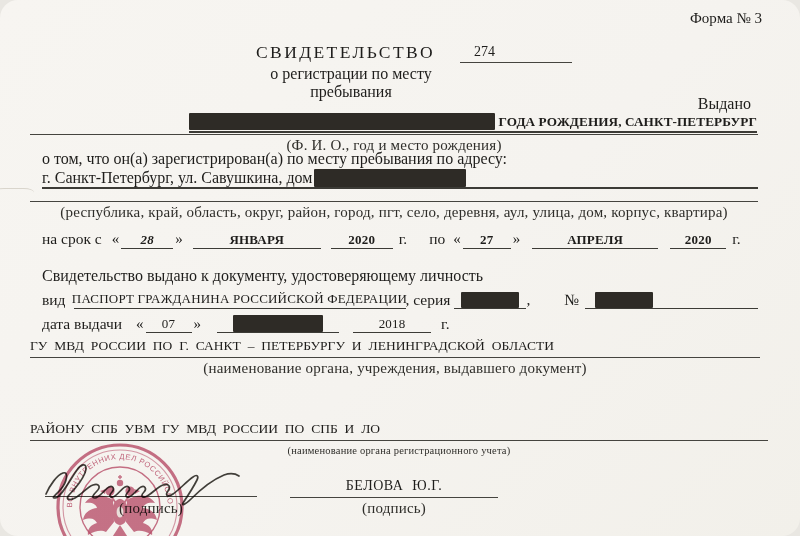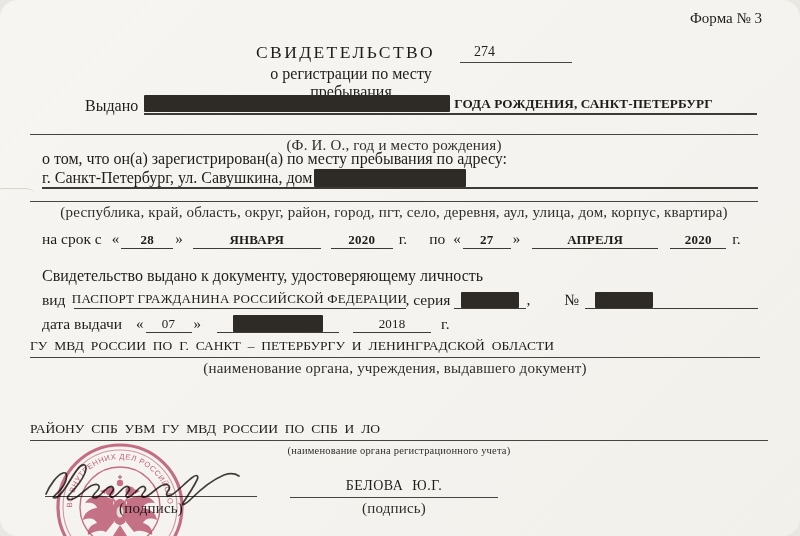--- a/index.html
+++ b/index.html
@@ -32,42 +32,42 @@
 <div class="page">
 
   <div class="abs artifact" style="left:-6px;top:188px;width:40px;height:8px;"></div>
 
   <div class="abs" style="right:38px;top:10px;font-size:15px;">Форма № 3</div>
 
   <div class="abs" style="left:256px;top:42px;font-size:17.5px;letter-spacing:2.4px;">СВИДЕТЕЛЬСТВО</div>
   <div class="abs hline" style="left:460px;top:44px;width:112px;height:19px;font-size:14px;padding-left:14px;box-sizing:border-box;">274</div>
   <div class="abs" style="left:240px;top:65px;width:222px;text-align:center;font-size:16px;">о регистрации по месту пребывания</div>
 
-  <div class="abs row" style="left:85px;top:95px;width:672px;">
+  <div class="abs row" style="left:85px;top:95px;width:672px;flex-direction:column;">
     <span class="body16" style="margin-right:6px;">Выдано</span>
     <span class="row hline2" style="flex:1;padding-bottom:1px;">
       <span class="redact" style="width:306px;height:17px;"></span>
       <span class="bold" style="font-size:13.2px;margin-left:4px;letter-spacing:.1px;white-space:nowrap;">ГОДА РОЖДЕНИЯ, САНКТ-ПЕТЕРБУРГ</span>
     </span>
   </div>
   <div class="abs hline" style="left:30px;top:121px;width:728px;height:13px;"></div>
   <div class="abs caption" style="left:30px;top:137px;width:728px;">(Ф. И. О., год и место рождения)</div>
 
   <div class="abs body16" style="left:42px;top:150px;">о том, что он(а) зарегистрирован(а) по месту пребывания по адресу:</div>
   <div class="abs row hline2" style="left:42px;top:169px;width:716px;">
     <span class="body16">г. Санкт-Петербург, ул. Савушкина, дом</span>
     <span class="redact" style="width:152px;height:18px;margin-left:2px;"></span>
   </div>
   <div class="abs hline" style="left:30px;top:187px;width:728px;height:14px;"></div>
   <div class="abs caption" style="left:30px;top:204px;width:728px;">(республика, край, область, округ, район, город, пгт, село, деревня, аул, улица, дом, корпус, квартира)</div>
 
   <div class="abs row base" style="left:42px;top:230px;width:732px;font-size:15.5px;">
     <span style="white-space:nowrap;">на срок с</span>
     <span class="q" style="margin-left:8px;">«</span>
-    <span class="ubox bold caps13" style="width:52px;">28</span>
+    <span class="ubox bold caps13" style="width:52px;font-style:italic;">28</span>
     <span class="q">»</span>
     <span class="ubox bold caps13" style="width:128px;margin-left:8px;">ЯНВАРЯ</span>
     <span class="ubox bold caps13" style="width:62px;margin-left:10px;">2020</span>
     <span style="margin-left:6px;">г.</span>
     <span style="margin-left:22px;">по</span>
     <span class="q" style="margin-left:6px;">«</span>
     <span class="ubox bold caps13" style="width:48px;">27</span>
     <span class="q">»</span>
     <span class="ubox bold caps13" style="width:126px;margin-left:10px;">АПРЕЛЯ</span>
     <span class="ubox bold caps13" style="width:56px;margin-left:12px;">2020</span>

